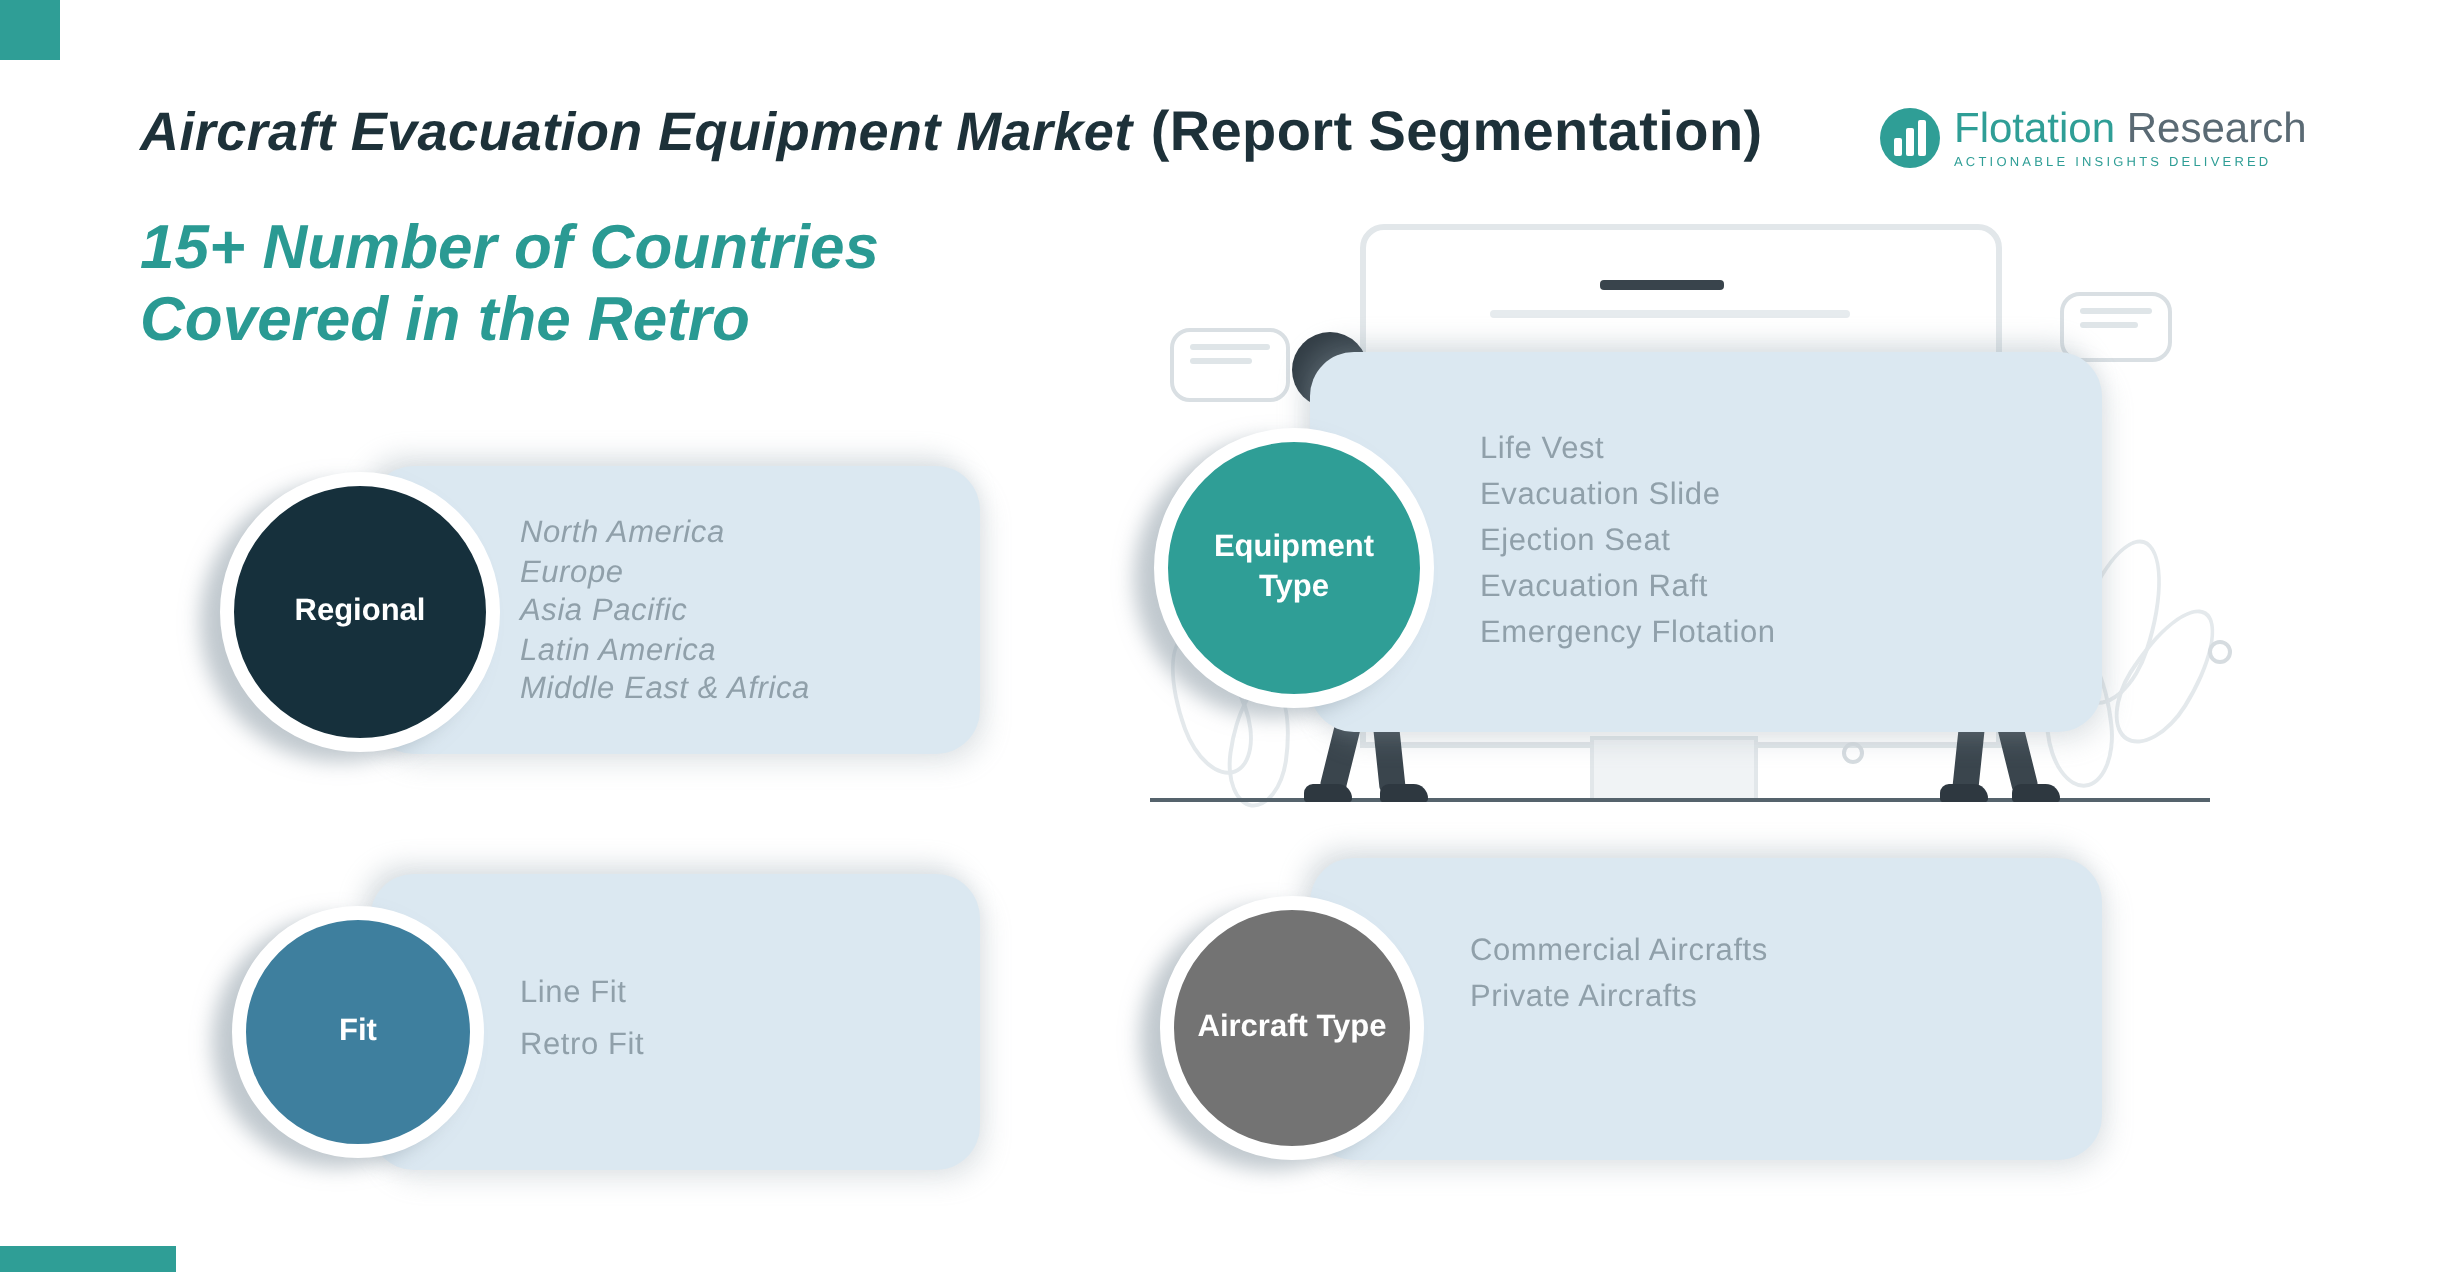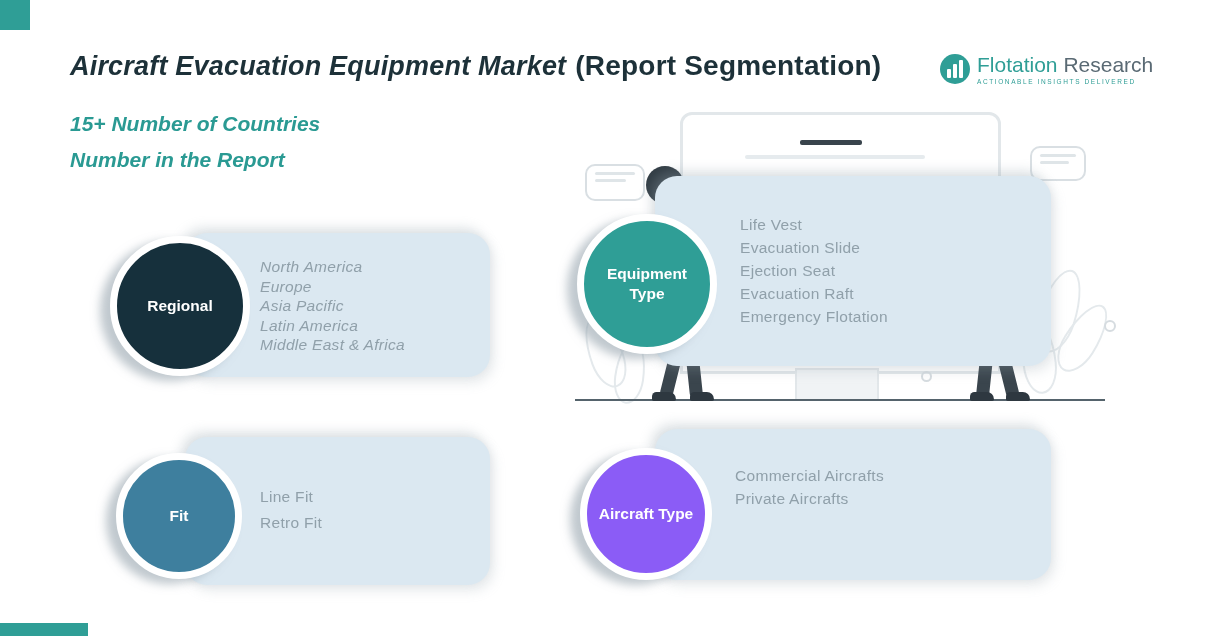--- a/index.html
+++ b/index.html
@@ -21,21 +21,21 @@
   .logo-icon i{position:absolute;bottom:6px;width:4px;background:#ffffff;border-radius:1px;}
   .logo-icon .b1{left:7px;height:9px;}
   .logo-icon .b2{left:13px;height:14px;}
   .logo-icon .b3{left:19px;height:18px;}
   .logo-text{margin-left:7px;}
   .logo-name{font-size:21px;line-height:22px;}
   .logo-name .nm1{color:#2f9e96;}
   .logo-name .nm2{color:#5a6a74;}
   .logo-tagline{font-size:6.5px;letter-spacing:1.6px;color:#2f9e96;text-transform:uppercase;margin-top:2px;}
 
-  .subtitle{position:absolute;left:70px;top:106px;font-size:21px;font-weight:bold;font-style:italic;color:#2a9a93;line-height:36px;z-index:6;}
+  .subtitle{position:absolute;left:70px;top:106px;font-size:31px;font-weight:bold;font-style:italic;color:#2a9a93;line-height:36px;z-index:6;}
 
   
   .laptop-screen{position:absolute;left:680px;top:112px;width:315px;height:256px;background:#fff;border:3px solid #e2e7ea;border-radius:12px 12px 0 0;z-index:1;}
   .laptop-line1{position:absolute;left:800px;top:140px;width:62px;height:5px;background:#39444c;border-radius:2px;z-index:1;}
   .laptop-line2{position:absolute;left:745px;top:155px;width:180px;height:4px;background:#e6ebee;border-radius:2px;z-index:1;}
   .laptop-stand{position:absolute;left:795px;top:368px;width:80px;height:31px;background:#f0f3f5;border:2px solid #e2e7ea;border-bottom:none;z-index:1;}
   .ground-line{position:absolute;left:575px;top:399px;width:530px;height:2px;background:#55636c;z-index:2;}
 
   .head{position:absolute;border-radius:50%;background:#313c44;z-index:2;}
   .head-left{left:646px;top:166px;width:38px;height:38px;}
@@ -107,21 +107,21 @@
         <i class="b3"></i>
       </span>
     <span class="logo-text">
       <span class="logo-name"><span class="nm1">Flotation</span><span class="nm2"> Research</span></span>
       <div class="logo-tagline">Actionable Insights Delivered</div>
     </span>
   </div>
 
   <div class="subtitle">
     <div>15+ Number of Countries</div>
-    <div>Number in the Report</div>
+    <div>Covered in the Retro</div>
   </div>
 
   <div class="laptop-screen"></div>
   <div class="laptop-line1"></div>
   <div class="laptop-line2"></div>
   <div class="laptop-stand"></div>
   <div class="ground-line"></div>
 
   <div class="head head-left"></div>
   <div class="leg lp-leg1"></div>
@@ -185,17 +185,17 @@
   <div class="seg-circle circle-fit" style="background-color: rgb(62, 127, 158);">
     <span>Fit</span>
   </div>
 
   <div class="seg-panel panel-aircraft">
     <ul>
         <li>Commercial Aircrafts</li>
         <li>Private Aircrafts</li>
       </ul>
   </div>
-  <div class="seg-circle circle-aircraft" style="background-color: #8b5cf6;">
+  <div class="seg-circle circle-aircraft" style="background-color: #737373;">
     <span>Aircraft Type</span>
   </div>
 
 </div>
 
 </body></html>

